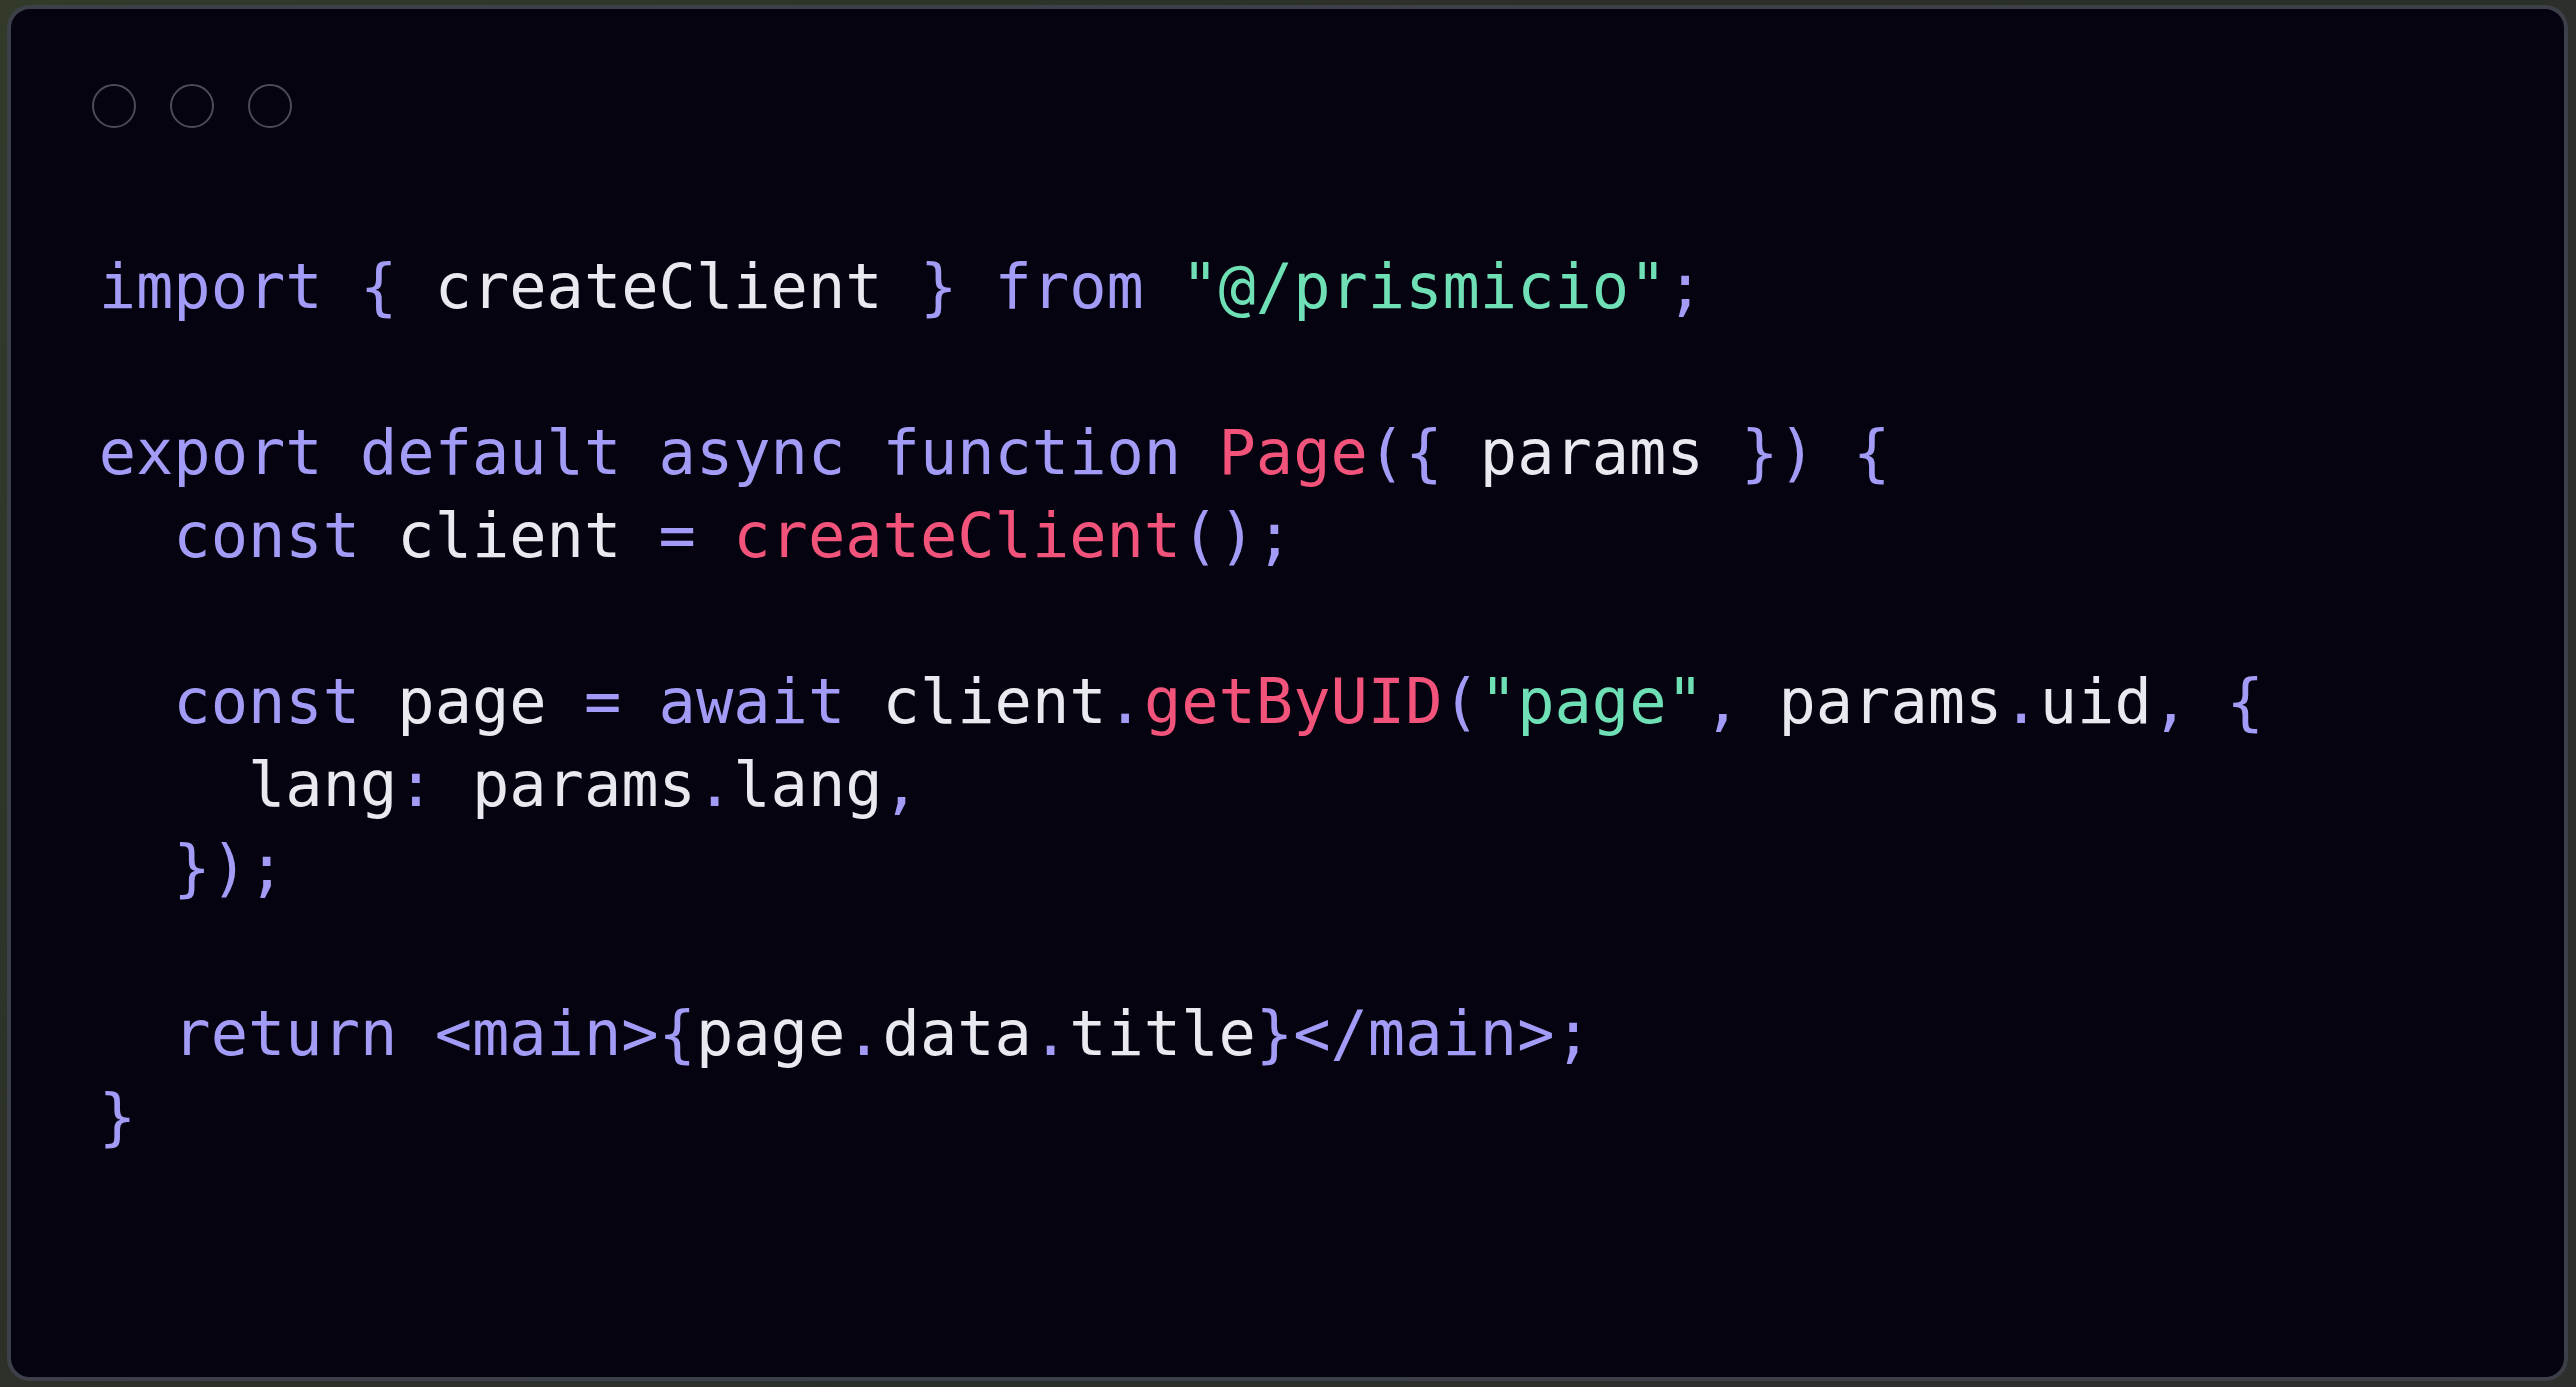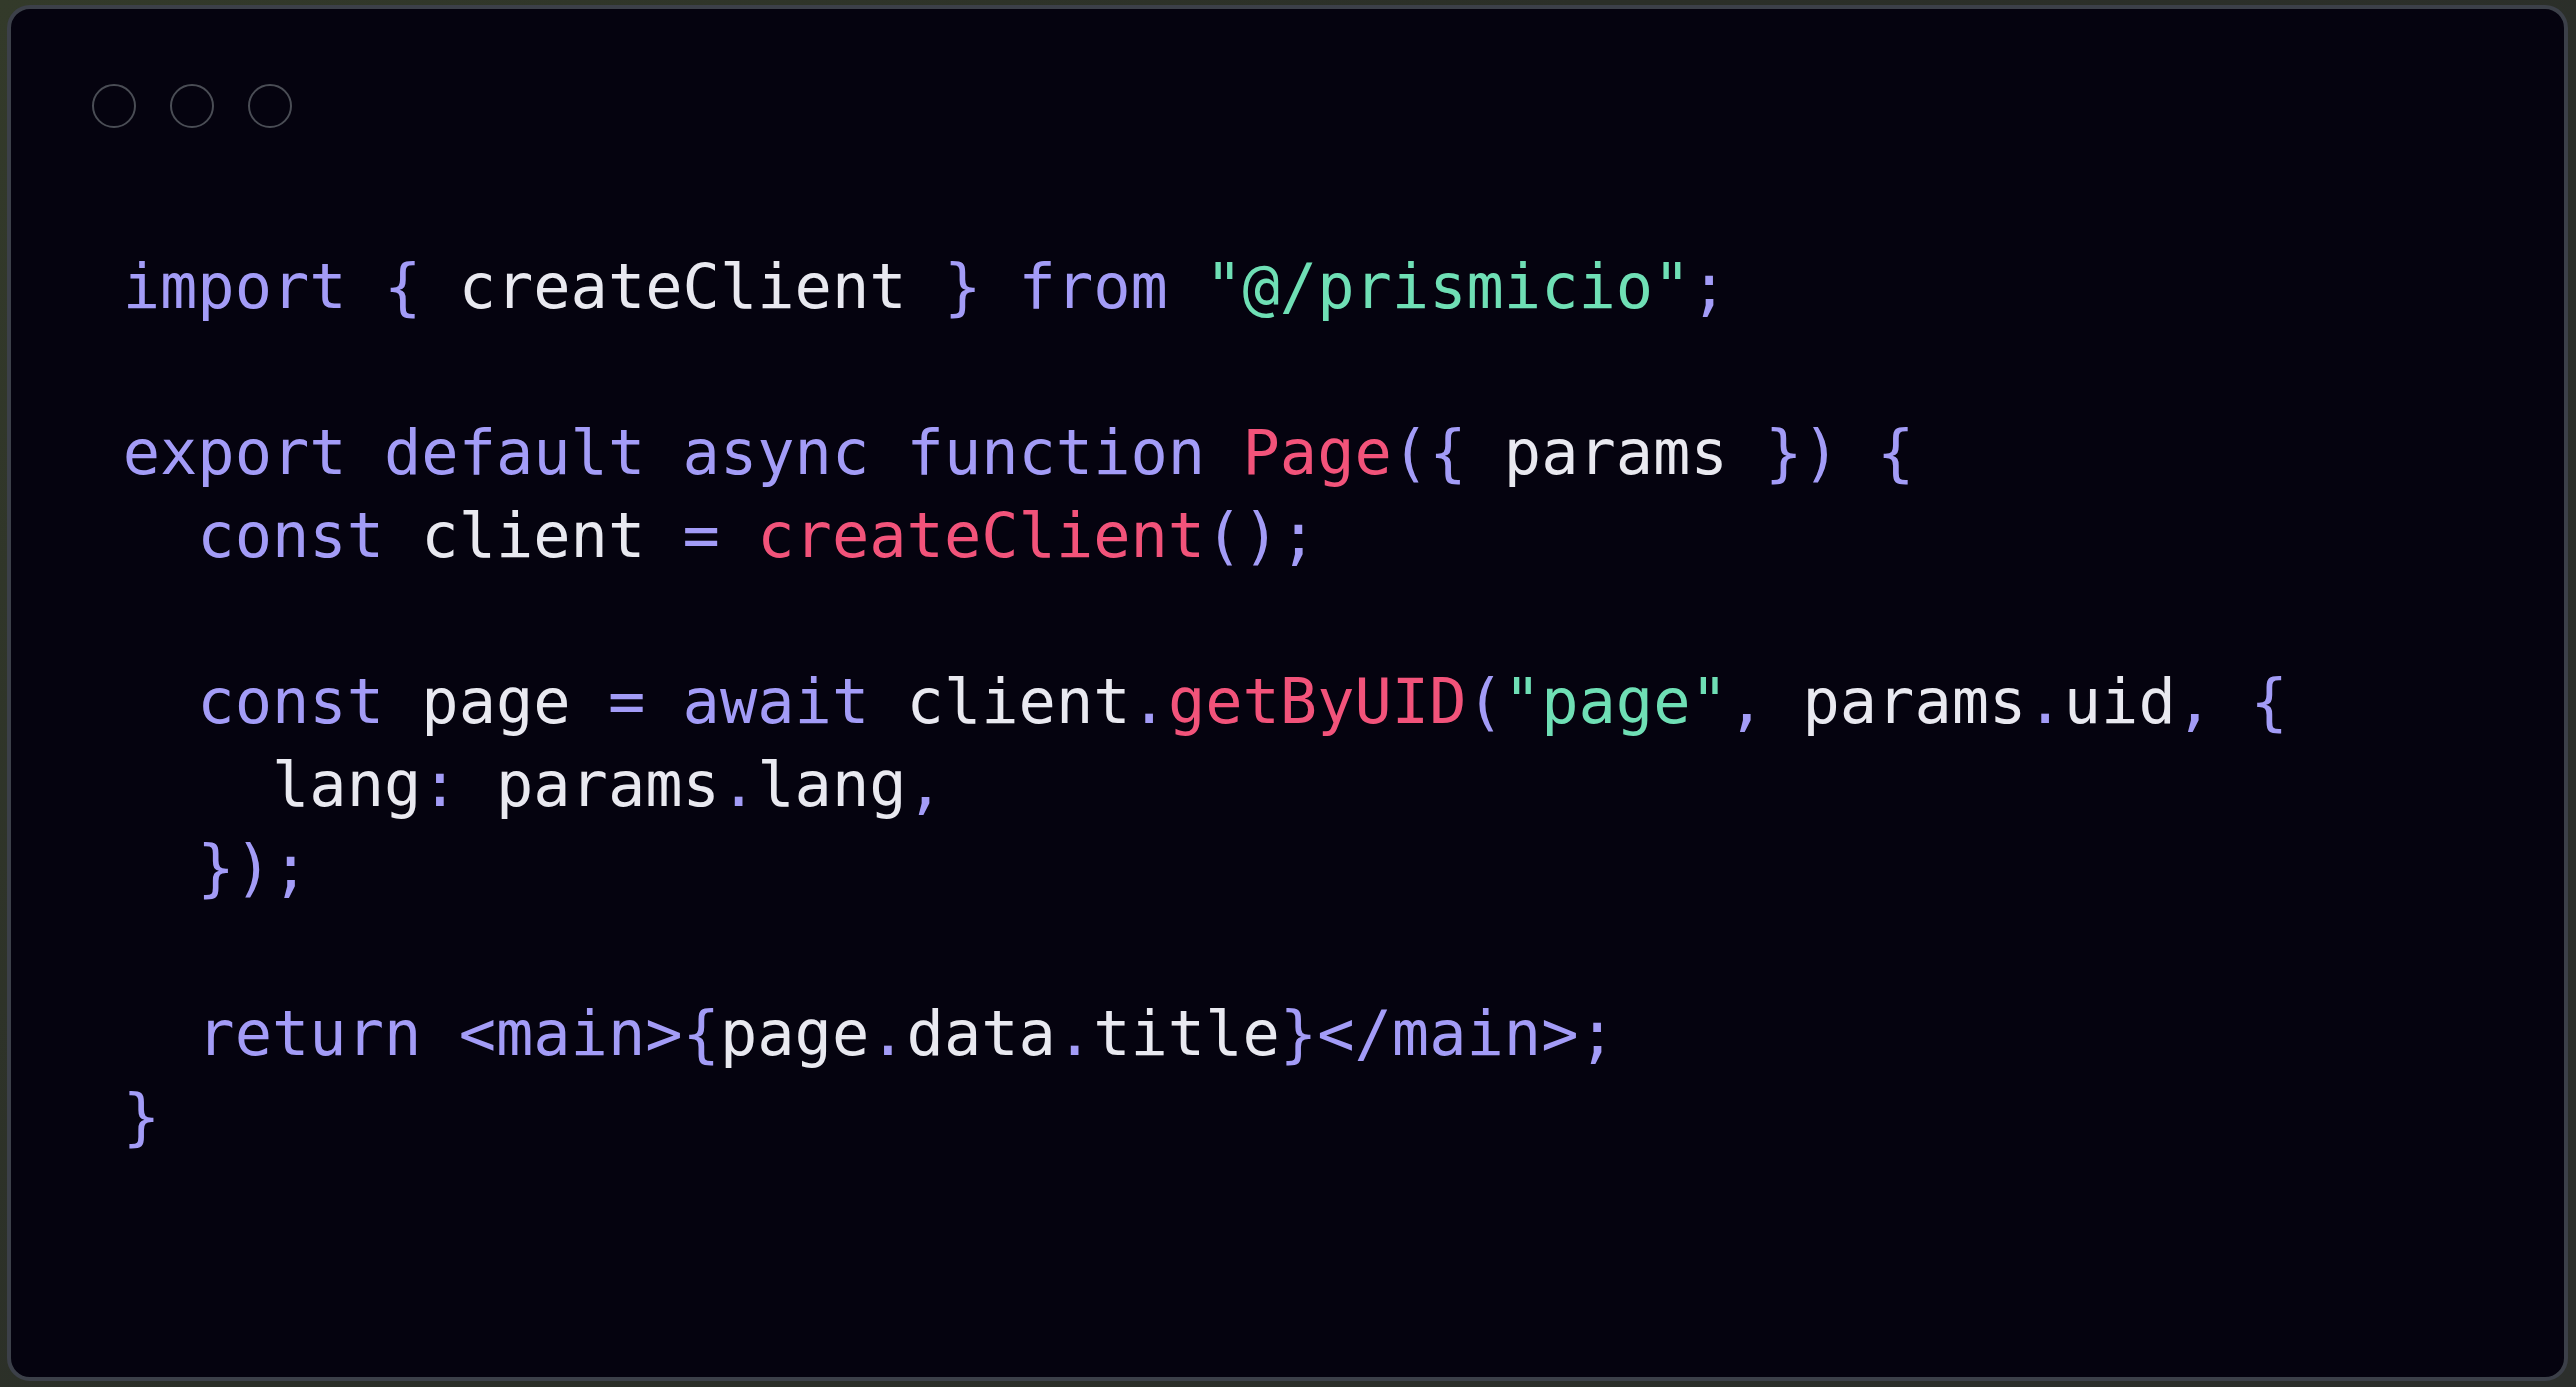--- a/index.html
+++ b/index.html
@@ -50,21 +50,21 @@
     box-sizing: border-box;
     background: transparent;
   }
 
   #code-area {
     position: absolute;
     left: 0;
     top: 0;
     width: 100%;
     height: 100%;
-    padding: 236px 0 0 112px;
+    padding: 236px 0 0 88px;
     box-sizing: border-box;
   }
 
   pre#code {
     margin: 0;
     padding: 0;
     font-family: "DejaVu Sans Mono", monospace;
     font-size: 62px;
     line-height: 83px;
     letter-spacing: 0px;

